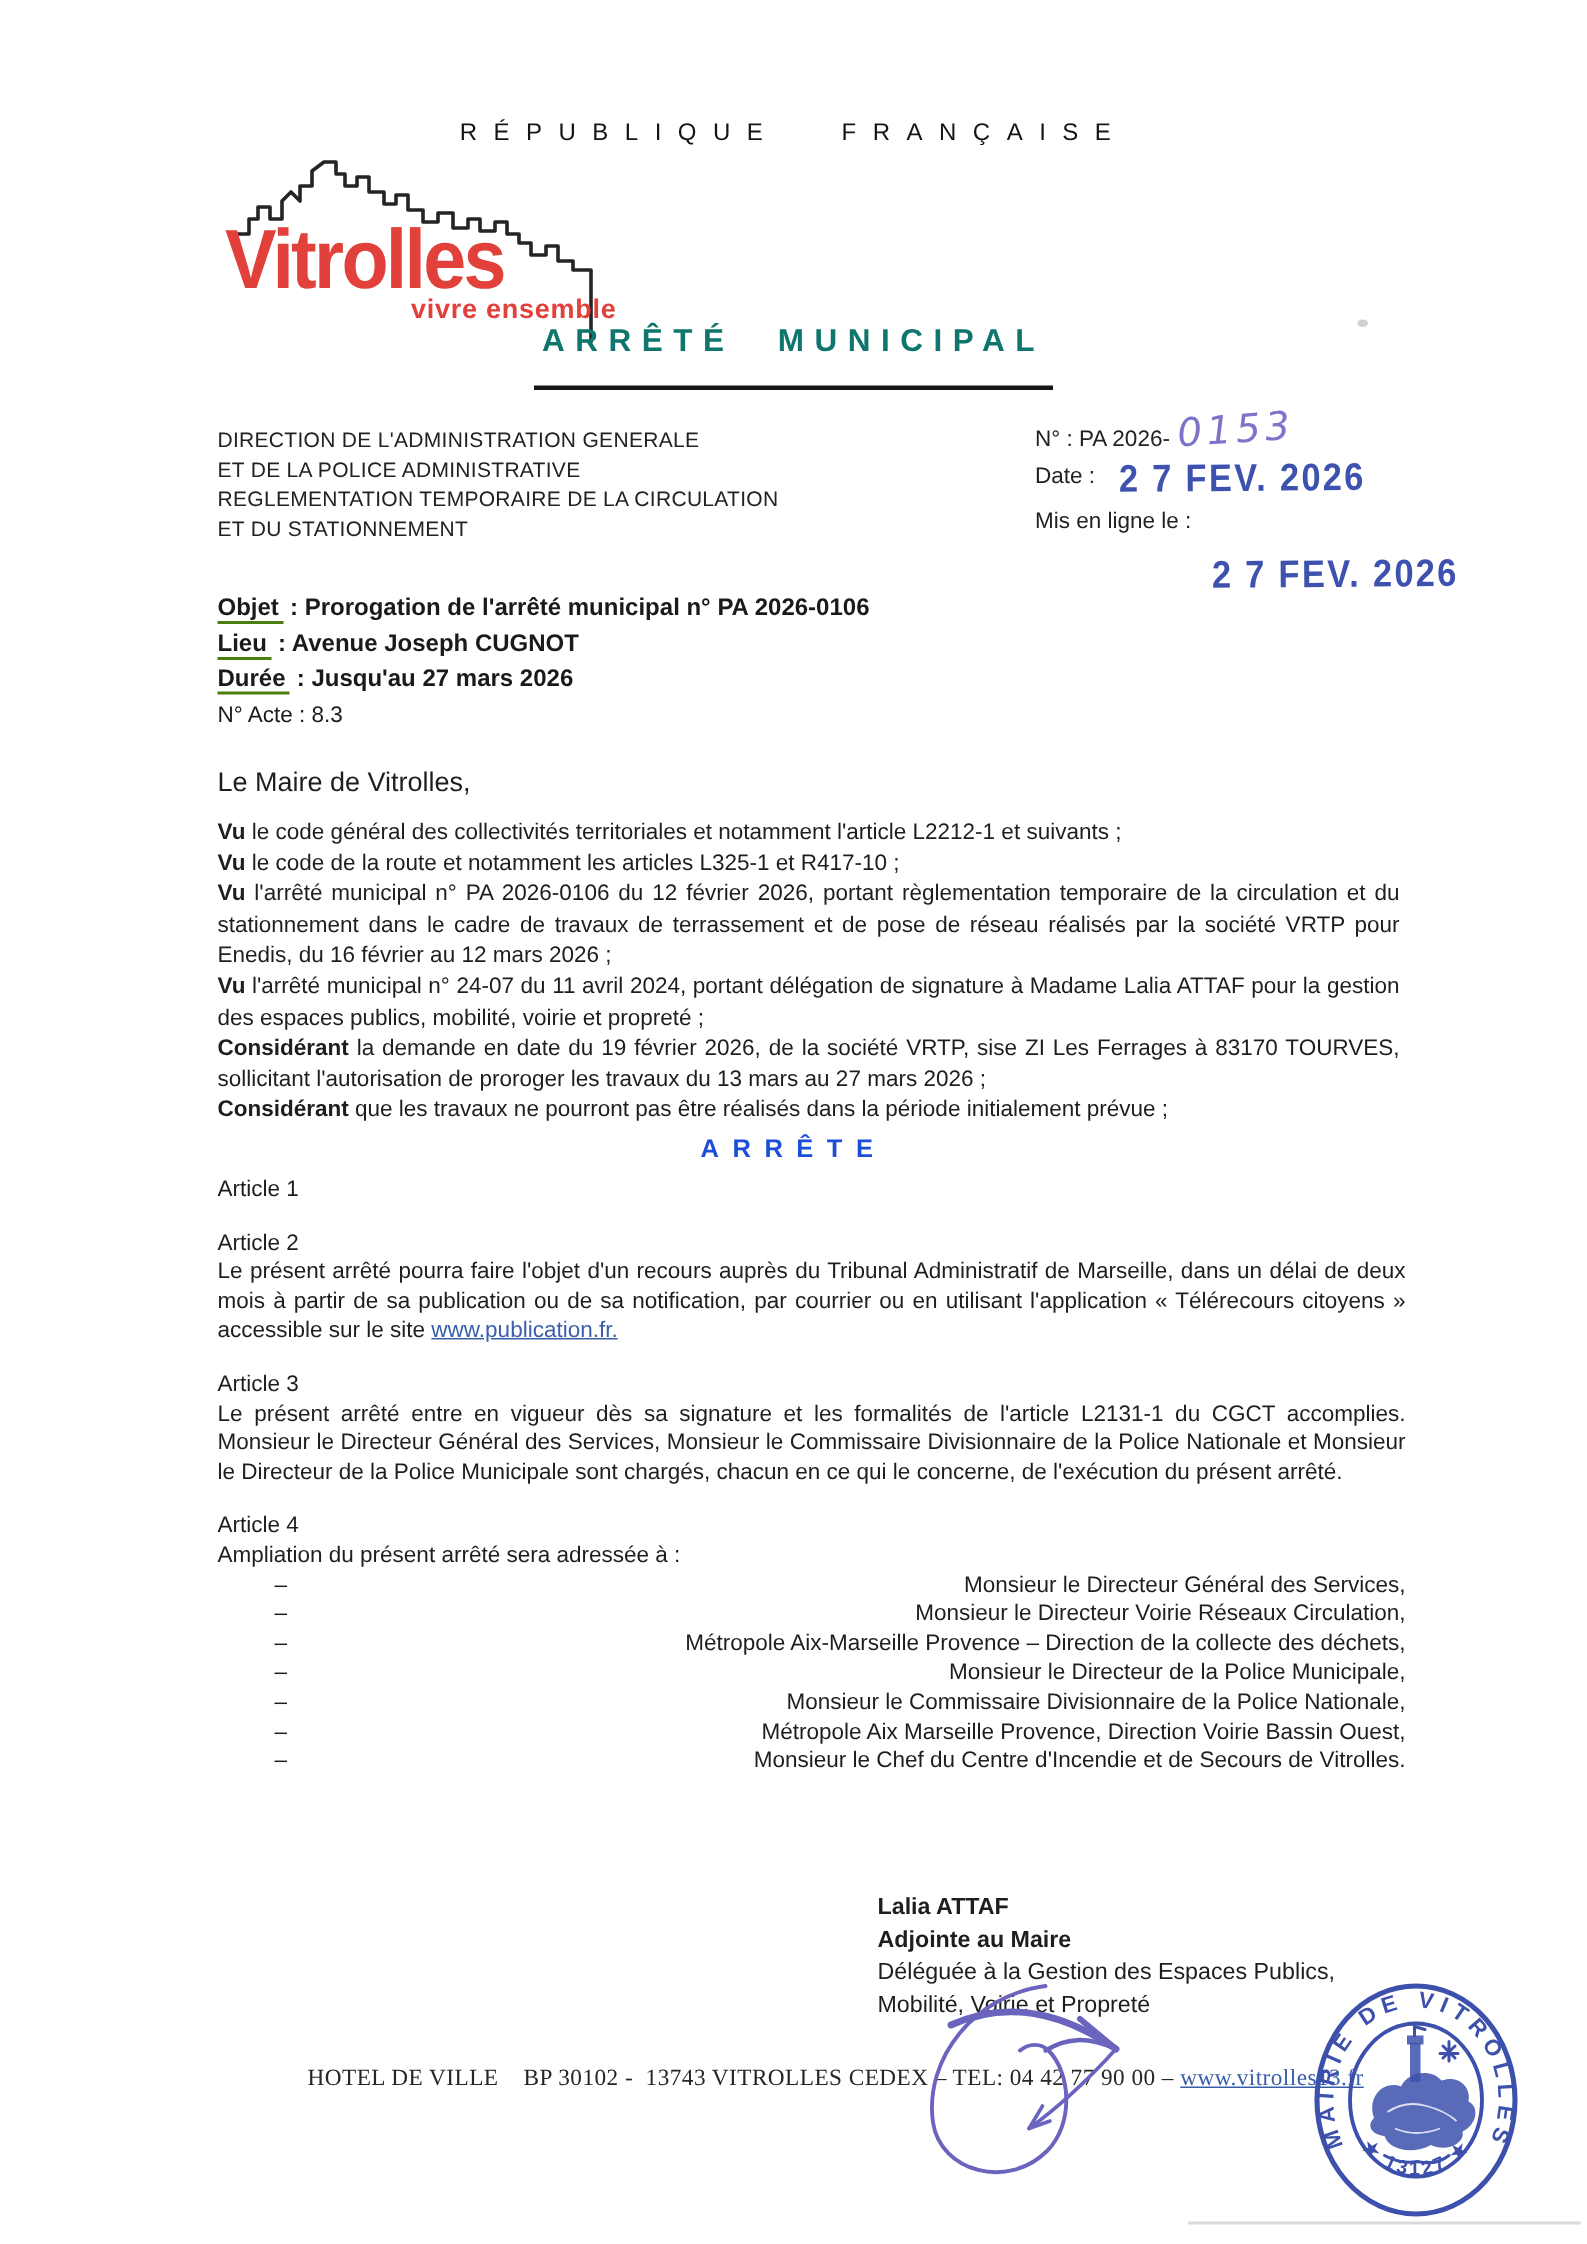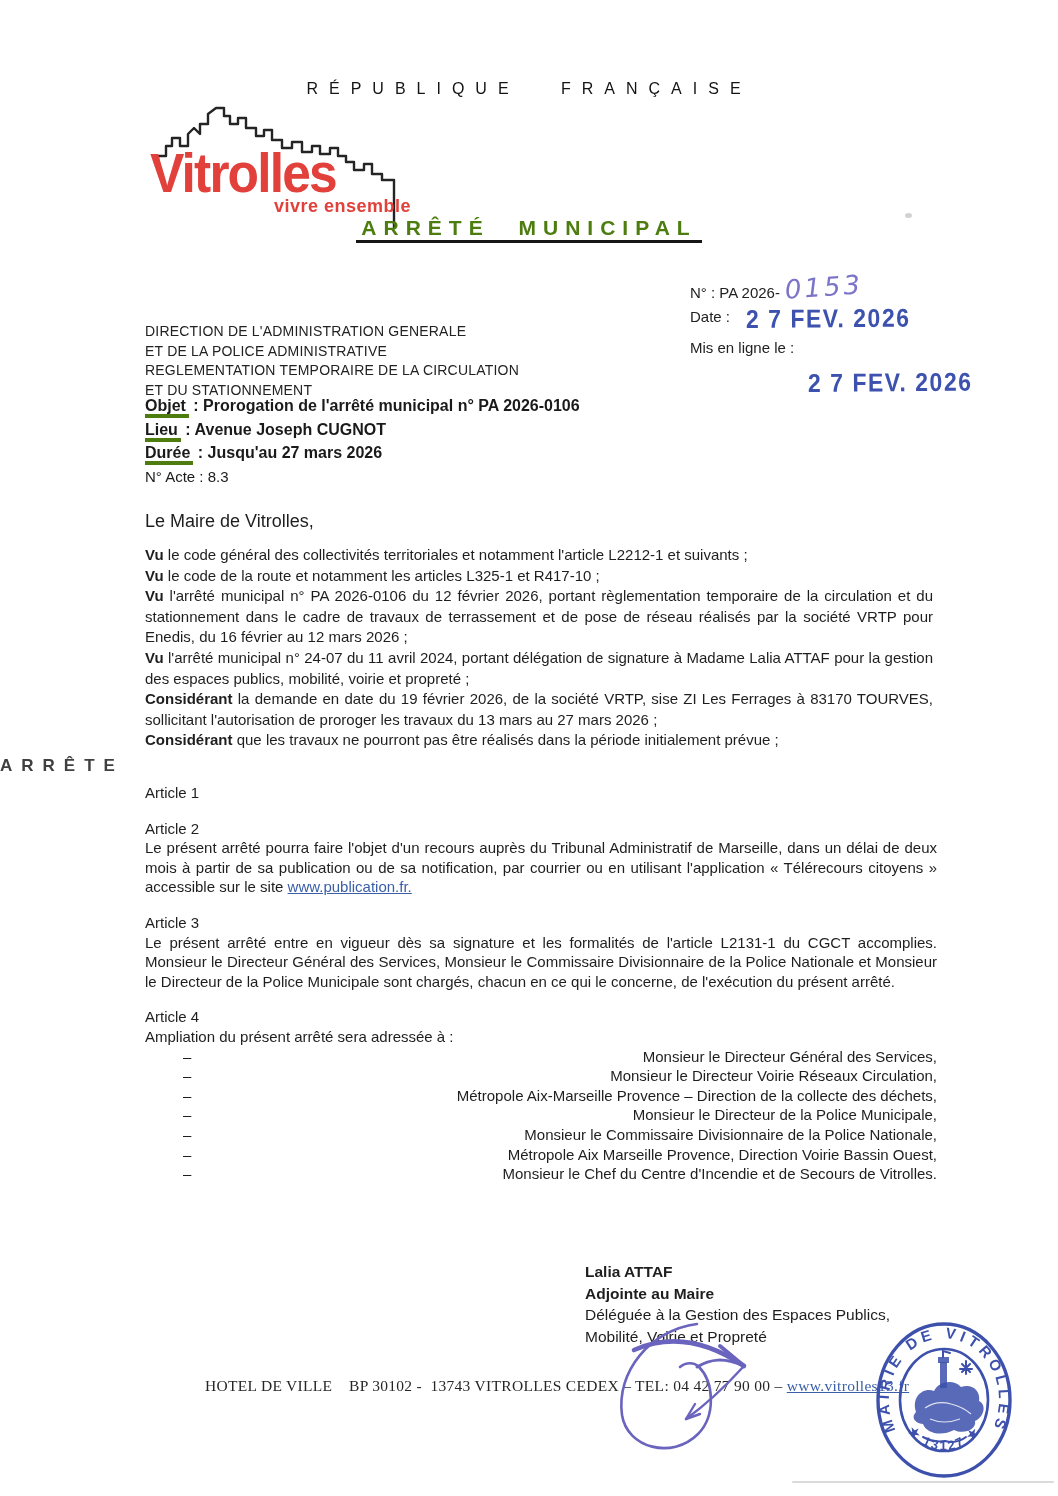--- a/index.html
+++ b/index.html
@@ -18,51 +18,51 @@
   .skyline polyline { fill:none; stroke:#242424; stroke-width:2.4; stroke-linejoin:round; stroke-linecap:round; }
   .wordmark {
     position:absolute; left:2px; top:40px; font-size:56px; font-weight:bold;
     letter-spacing:-2px; color:var(--logo_red); transform:scaleX(.92); transform-origin:left top;
   }
   .tagline { position:absolute; left:126px; top:96px; font-size:18px; font-weight:bold; color:var(--logo_red); letter-spacing:.5px; }
 
   .main-title { position:absolute; top:216px; left:0; width:100%; text-align:center; }
   .main-title span {
     display:inline-block; font-size:21px; font-weight:bold; letter-spacing:7px;
-    word-spacing:16px; border-bottom:3px solid #161616; padding:0 5px 0; color:#4d7c0f;
-  }
-
-  
-  .direction { position:absolute; left:145px; top:284px; font-size:14px; line-height:19.5px; letter-spacing:.2px; color:#222;margin-top:38px; }
+    word-spacing:16px; border-bottom:3px solid #161616; padding:0 5px 17px; color:#0f766e;
+  }
+
+  
+  .direction { position:absolute; left:145px; top:284px; font-size:14px; line-height:19.5px; letter-spacing:.2px; color:#222; }
   .meta { position:absolute; left:690px; top:274px; font-size:15px; color:#222; }
   .meta-row { margin-bottom:2px; }
   .handwritten {
     display:inline-block; font-size:26px; font-style:italic; letter-spacing:3px;
     color:var(--handwriting_purple); transform:rotate(-4deg) translateY(-2px); margin-left:5px;
     font-family:"DejaVu Sans", sans-serif;
   }
   .stamp {
     display:inline-block; font-weight:bold; color:var(--stamp_blue); font-size:23px;
     letter-spacing:1.5px; transform:scaleY(1.12) rotate(-.4deg); transform-origin:left center;
   }
   .date-stamp { margin-left:16px; vertical-align:-5px; }
   .online-row { margin-top:6px; }
   .online-stamp { margin-left:118px; margin-top:12px; }
 
   
   .subject { position:absolute; left:145px; top:394px; font-size:16px; font-weight:bold; line-height:23.5px; color:#1a1a1a; }
-  .ul-label { border-bottom:4px solid #4d7c0f; padding-right:3px; }
+  .ul-label { border-bottom:2px solid #4d7c0f; padding-right:3px; }
   .acte { font-weight:normal; font-size:15px; }
 
   .opening { position:absolute; left:145px; top:511px; font-size:18px; }
 
   .recitals { position:absolute; left:145px; top:545px; width:788px; font-size:15px; line-height:20.6px; text-align:justify; }
   .recitals p { margin:0; }
 
-  .arrete-word { position:absolute; top:756px; left:0; width:100%; text-align:left; font-size:17px; font-weight:bold; letter-spacing:9px; color:#404040; }
+  .arrete-word { position:absolute; top:756px; left:0; width:100%; text-align:center; font-size:17px; font-weight:bold; letter-spacing:9px; color:#1d4ed8; }
 
   
   .articles { position:absolute; left:145px; top:783px; width:792px; font-size:15px; line-height:19.6px; }
   .article { margin-bottom:16px; }
   .article h3 { margin:0; font-size:15px; font-weight:normal; line-height:19.6px; }
   .article p { margin:0; text-align:justify; }
   .doc-link { color:var(--link_blue); text-decoration:underline; cursor:pointer; }
   .ampliation-list { list-style:none; margin:0; padding:0 0 0 38px; }
   .ampliation-list li { position:relative; padding-left:27px;text-align:right; }
   .ampliation-list li::before { content:"\2013"; position:absolute; left:0; }

